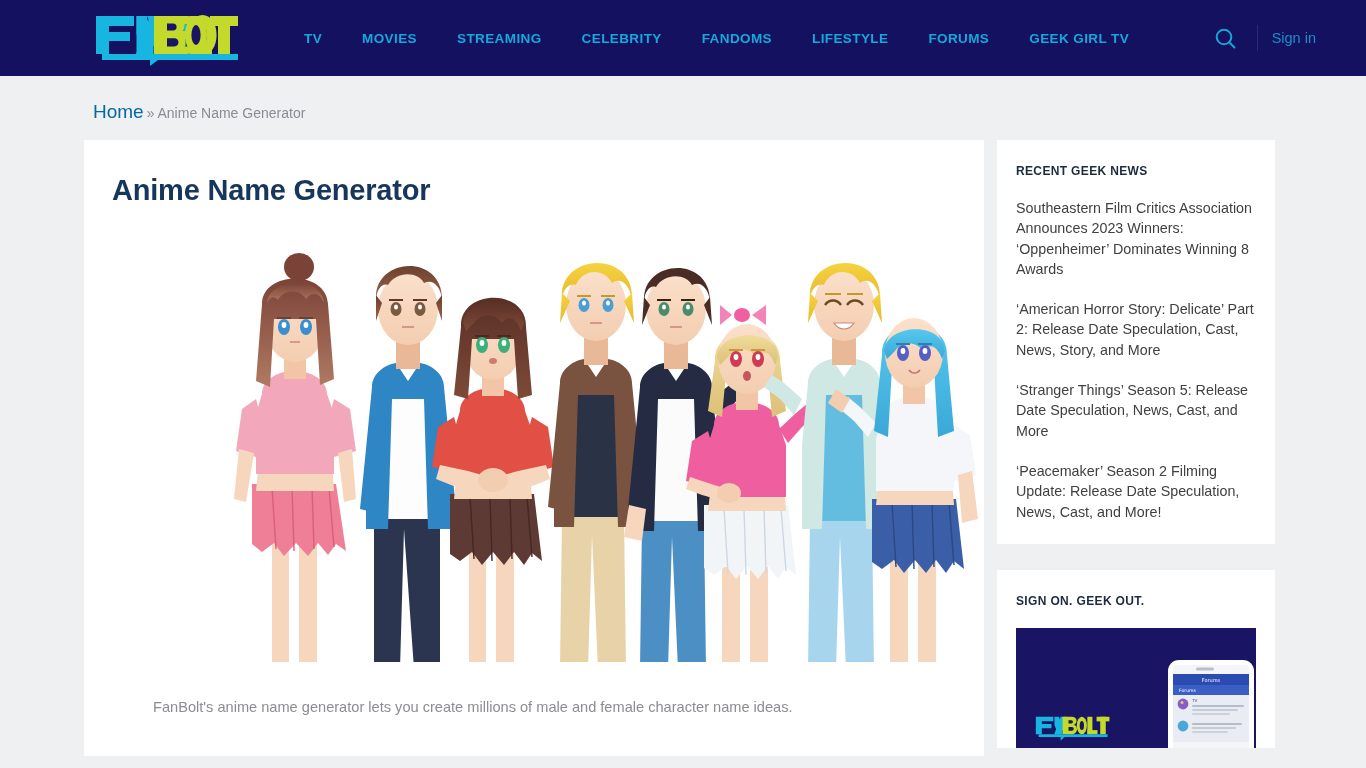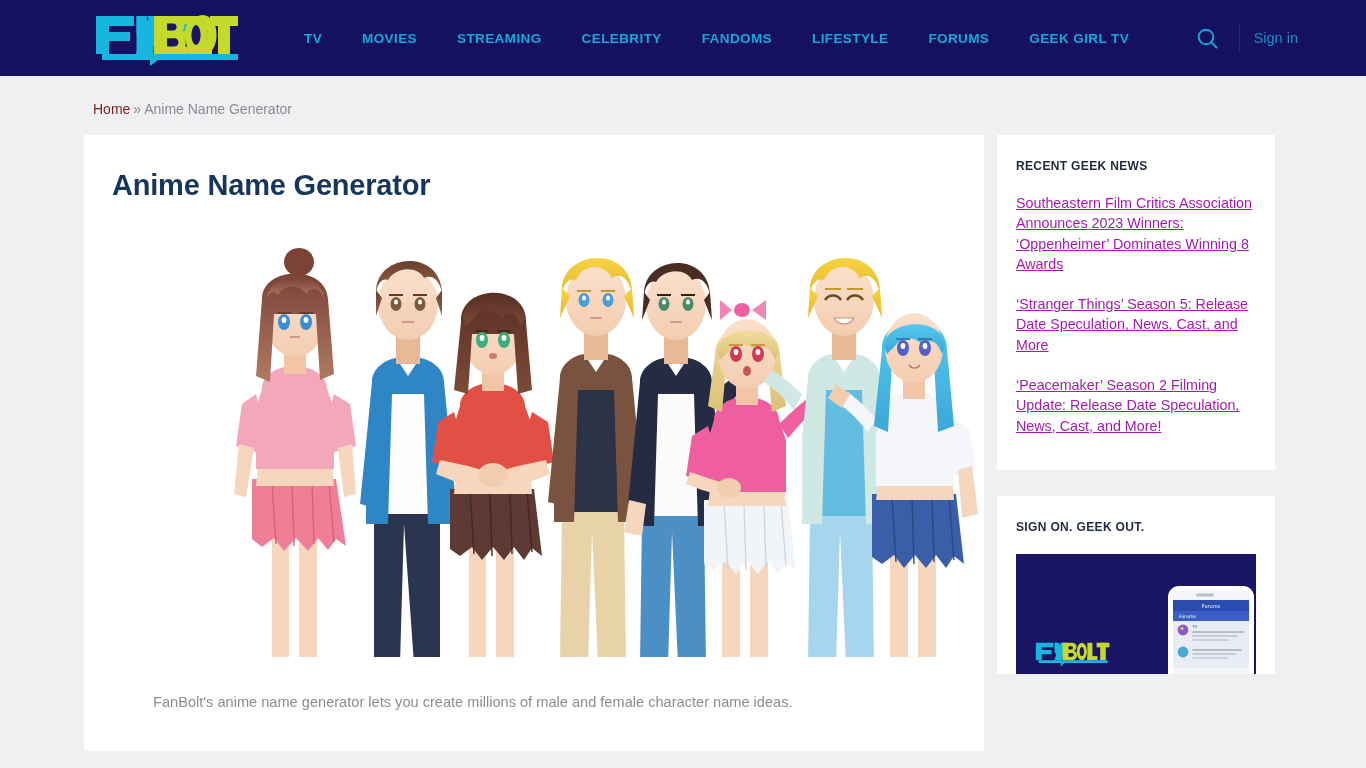--- a/index.html
+++ b/index.html
@@ -43,21 +43,21 @@
     letter-spacing: 0.4px;
     text-transform: uppercase;
     padding: 0 20px;
     white-space: nowrap;
     cursor: pointer;
     text-decoration: none;
   }
 
   .header-right {
     position: absolute;
-    right: 68px;
+    right: 50px;
     display: flex;
     align-items: center;
     gap: 0;
     height: 100%;
   }
   .search-btn {
     width: 42px; height: 42px;
     display: flex; align-items: center; justify-content: center;
     cursor: pointer;
     background: none; border: none; padding: 0;
@@ -77,24 +77,24 @@
 
   
   .breadcrumb {
     margin: 0;
     padding: 26px 0 0 93px;
     font-size: 14px;
     color: #8b8b93;
     line-height: 1;
   }
   .crumb-home {
-    color: #7f1d1d;
+    color: #0369a1;
     text-decoration: none;
     cursor: pointer;
-    font-size: 14px;
+    font-size: 19px;
   }
   .crumb-sep { color: #8b8b93; margin: 0 3px; }
   .crumb-current { color: #8b8b93; }
 
   
   .page-wrap {
     display: flex;
     align-items: flex-start;
     padding: 19px 92px 0 84px;
     gap: 13px;
@@ -154,25 +154,24 @@
     font-weight: bold;
     color: #1d2a3f;
     letter-spacing: 0.35px;
     text-transform: uppercase;
   }
   .news-list { list-style: none; margin: 0; padding: 0; }
   .news-item {
     margin: 0 0 20px 0;
     font-size: 14.3px;
     line-height: 1.42;
-    color: #a21caf;
+    color: #404040;
     cursor: pointer;
-    text-decoration: underline;
-  }
-  .news-item:last-child { margin-bottom: 12px; }
+  }
+  .news-item:last-child { margin-bottom: 0; }
 
   .promo-card { padding-bottom: 0; }
   .promo-banner {
     margin-top: 19px;
     width: 240px;
     height: 120px;
     background: #1a1465;
     position: relative;
     overflow: hidden;
     cursor: pointer;
@@ -538,20 +537,21 @@
 
     <p class="lead-text">FanBolt's anime name generator lets you create millions of male and female character name ideas.</p>
   </main>
 
   <aside class="sidebar">
 
     <section class="side-card">
       <h2 class="side-title">RECENT GEEK NEWS</h2>
       <ul class="news-list">
         <li class="news-item">Southeastern Film Critics Association Announces 2023 Winners: ‘Oppenheimer’ Dominates Winning 8 Awards</li>
+        <li class="news-item">‘American Horror Story: Delicate’ Part 2: Release Date Speculation, Cast, News, Story, and More</li>
         <li class="news-item">‘Stranger Things’ Season 5: Release Date Speculation, News, Cast, and More</li>
         <li class="news-item">‘Peacemaker’ Season 2 Filming Update: Release Date Speculation, News, Cast, and More!</li>
       </ul>
     </section>
 
     <section class="side-card promo-card">
       <h2 class="side-title">SIGN ON. GEEK OUT.</h2>
       <div class="promo-banner">
         <svg width="240" height="120" viewBox="0 0 240 120">
           <rect x="0" y="0" width="240" height="120" fill="#1a1465"></rect>

